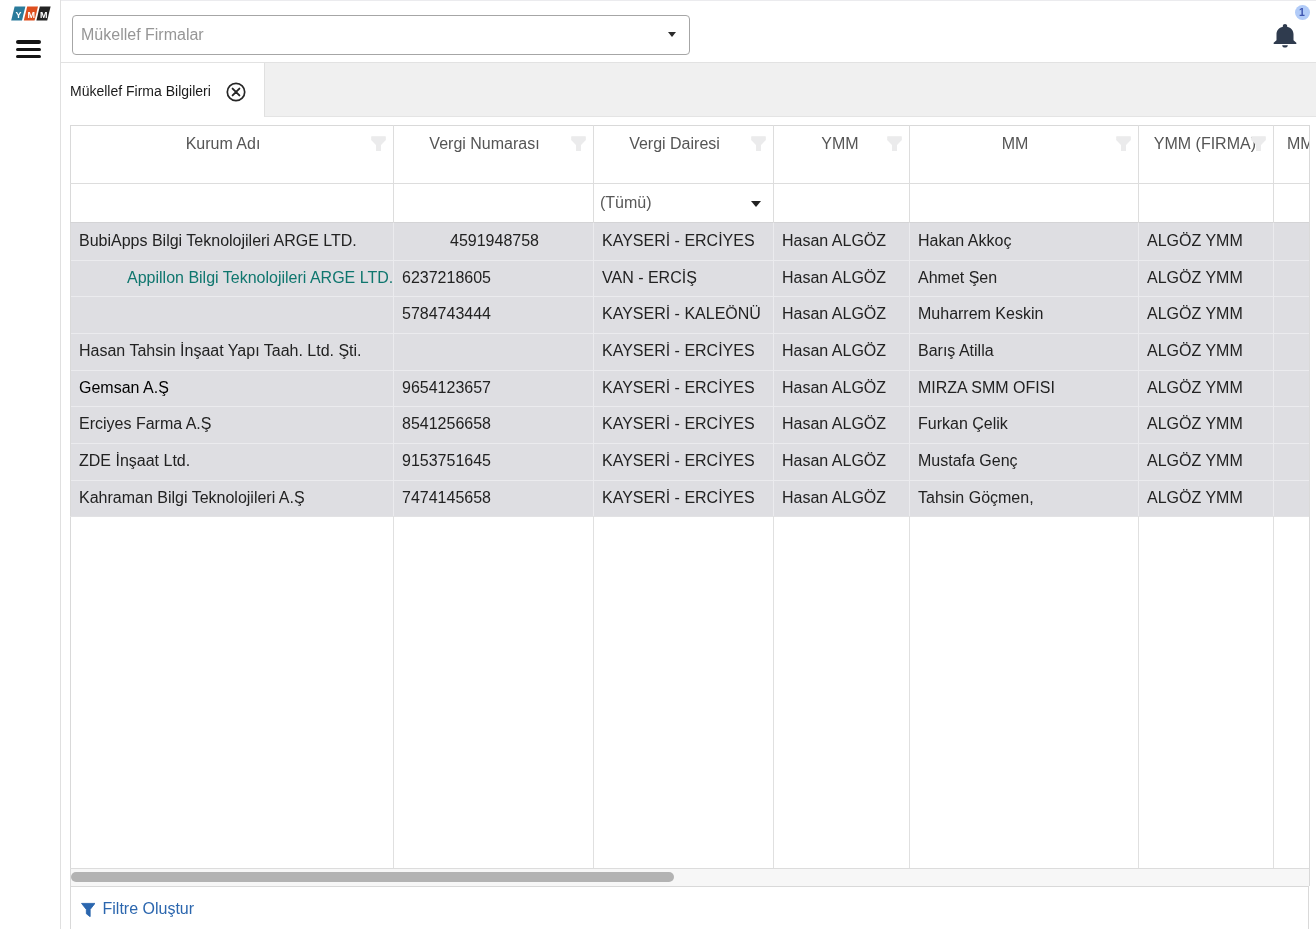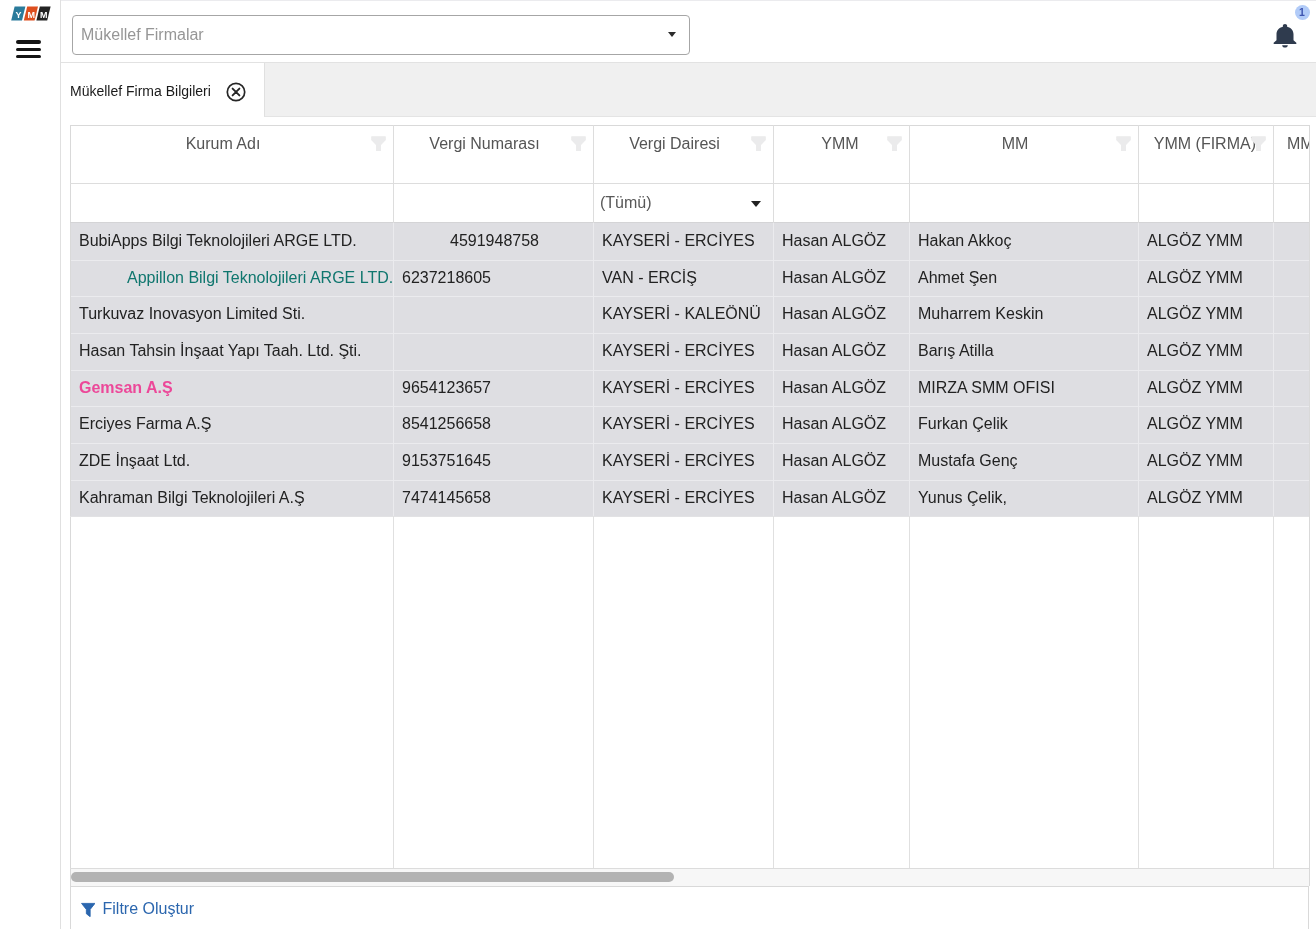--- a/index.html
+++ b/index.html
@@ -99,31 +99,31 @@
 <div class="abs" style="left:602px;top:223.0px;width:170px;height:36.66px;line-height:36.66px;font-size:16px;color:#222;white-space:nowrap;overflow:hidden;">KAYSERİ - ERCİYES</div>
 <div class="abs" style="left:782px;top:223.0px;width:126px;height:36.66px;line-height:36.66px;font-size:16px;color:#222;white-space:nowrap;overflow:hidden;">Hasan ALGÖZ</div>
 <div class="abs" style="left:918px;top:223.0px;width:219px;height:36.66px;line-height:36.66px;font-size:16px;color:#222;white-space:nowrap;overflow:hidden;">Hakan Akkoç</div>
 <div class="abs" style="left:1147px;top:223.0px;width:125px;height:36.66px;line-height:36.66px;font-size:16px;color:#222;white-space:nowrap;overflow:hidden;">ALGÖZ YMM</div>
 <div class="abs" style="left:79px;top:259.7px;width:313px;height:36.66px;line-height:36.66px;font-size:16px;color:#0f766e;white-space:nowrap;overflow:hidden;margin-left:48px;">Appillon Bilgi Teknolojileri ARGE LTD.</div>
 <div class="abs" style="left:402px;top:259.7px;width:190px;height:36.66px;line-height:36.66px;font-size:16px;color:#222;white-space:nowrap;overflow:hidden;">6237218605</div>
 <div class="abs" style="left:602px;top:259.7px;width:170px;height:36.66px;line-height:36.66px;font-size:16px;color:#222;white-space:nowrap;overflow:hidden;">VAN - ERCİŞ</div>
 <div class="abs" style="left:782px;top:259.7px;width:126px;height:36.66px;line-height:36.66px;font-size:16px;color:#222;white-space:nowrap;overflow:hidden;">Hasan ALGÖZ</div>
 <div class="abs" style="left:918px;top:259.7px;width:219px;height:36.66px;line-height:36.66px;font-size:16px;color:#222;white-space:nowrap;overflow:hidden;">Ahmet Şen</div>
 <div class="abs" style="left:1147px;top:259.7px;width:125px;height:36.66px;line-height:36.66px;font-size:16px;color:#222;white-space:nowrap;overflow:hidden;">ALGÖZ YMM</div>
-<div class="abs" style="left:79px;top:296.3px;width:313px;height:36.66px;line-height:36.66px;font-size:16px;color:#222;white-space:nowrap;overflow:hidden;">Turkuvaz Inovasyon Limited Sti.</div>
+<div class="abs" style="left:402px;top:296.3px;width:190px;height:36.66px;line-height:36.66px;font-size:16px;color:#222;white-space:nowrap;overflow:hidden;">5784743444</div>
 <div class="abs" style="left:602px;top:296.3px;width:170px;height:36.66px;line-height:36.66px;font-size:16px;color:#222;white-space:nowrap;overflow:hidden;">KAYSERİ - KALEÖNÜ</div>
 <div class="abs" style="left:782px;top:296.3px;width:126px;height:36.66px;line-height:36.66px;font-size:16px;color:#222;white-space:nowrap;overflow:hidden;">Hasan ALGÖZ</div>
 <div class="abs" style="left:918px;top:296.3px;width:219px;height:36.66px;line-height:36.66px;font-size:16px;color:#222;white-space:nowrap;overflow:hidden;">Muharrem Keskin</div>
 <div class="abs" style="left:1147px;top:296.3px;width:125px;height:36.66px;line-height:36.66px;font-size:16px;color:#222;white-space:nowrap;overflow:hidden;">ALGÖZ YMM</div>
 <div class="abs" style="left:79px;top:333.0px;width:313px;height:36.66px;line-height:36.66px;font-size:16px;color:#222;white-space:nowrap;overflow:hidden;">Hasan Tahsin İnşaat Yapı Taah. Ltd. Şti.</div>
 <div class="abs" style="left:602px;top:333.0px;width:170px;height:36.66px;line-height:36.66px;font-size:16px;color:#222;white-space:nowrap;overflow:hidden;">KAYSERİ - ERCİYES</div>
 <div class="abs" style="left:782px;top:333.0px;width:126px;height:36.66px;line-height:36.66px;font-size:16px;color:#222;white-space:nowrap;overflow:hidden;">Hasan ALGÖZ</div>
 <div class="abs" style="left:918px;top:333.0px;width:219px;height:36.66px;line-height:36.66px;font-size:16px;color:#222;white-space:nowrap;overflow:hidden;">Barış Atilla</div>
 <div class="abs" style="left:1147px;top:333.0px;width:125px;height:36.66px;line-height:36.66px;font-size:16px;color:#222;white-space:nowrap;overflow:hidden;">ALGÖZ YMM</div>
-<div class="abs" style="left:79px;top:369.6px;width:313px;height:36.66px;line-height:36.66px;font-size:16px;color:#ec4899;white-space:nowrap;overflow:hidden;font-weight:bold;">Gemsan A.Ş</div>
+<div class="abs" style="left:79px;top:369.6px;width:313px;height:36.66px;line-height:36.66px;font-size:16px;color:#000000;white-space:nowrap;overflow:hidden;">Gemsan A.Ş</div>
 <div class="abs" style="left:402px;top:369.6px;width:190px;height:36.66px;line-height:36.66px;font-size:16px;color:#222;white-space:nowrap;overflow:hidden;">9654123657</div>
 <div class="abs" style="left:602px;top:369.6px;width:170px;height:36.66px;line-height:36.66px;font-size:16px;color:#222;white-space:nowrap;overflow:hidden;">KAYSERİ - ERCİYES</div>
 <div class="abs" style="left:782px;top:369.6px;width:126px;height:36.66px;line-height:36.66px;font-size:16px;color:#222;white-space:nowrap;overflow:hidden;">Hasan ALGÖZ</div>
 <div class="abs" style="left:918px;top:369.6px;width:219px;height:36.66px;line-height:36.66px;font-size:16px;color:#222;white-space:nowrap;overflow:hidden;">MIRZA SMM OFISI</div>
 <div class="abs" style="left:1147px;top:369.6px;width:125px;height:36.66px;line-height:36.66px;font-size:16px;color:#222;white-space:nowrap;overflow:hidden;">ALGÖZ YMM</div>
 <div class="abs" style="left:79px;top:406.3px;width:313px;height:36.66px;line-height:36.66px;font-size:16px;color:#222;white-space:nowrap;overflow:hidden;">Erciyes Farma A.Ş</div>
 <div class="abs" style="left:402px;top:406.3px;width:190px;height:36.66px;line-height:36.66px;font-size:16px;color:#222;white-space:nowrap;overflow:hidden;">8541256658</div>
 <div class="abs" style="left:602px;top:406.3px;width:170px;height:36.66px;line-height:36.66px;font-size:16px;color:#222;white-space:nowrap;overflow:hidden;">KAYSERİ - ERCİYES</div>
 <div class="abs" style="left:782px;top:406.3px;width:126px;height:36.66px;line-height:36.66px;font-size:16px;color:#222;white-space:nowrap;overflow:hidden;">Hasan ALGÖZ</div>
 <div class="abs" style="left:918px;top:406.3px;width:219px;height:36.66px;line-height:36.66px;font-size:16px;color:#222;white-space:nowrap;overflow:hidden;">Furkan Çelik</div>
@@ -131,21 +131,21 @@
 <div class="abs" style="left:79px;top:443.0px;width:313px;height:36.66px;line-height:36.66px;font-size:16px;color:#222;white-space:nowrap;overflow:hidden;">ZDE İnşaat Ltd.</div>
 <div class="abs" style="left:402px;top:443.0px;width:190px;height:36.66px;line-height:36.66px;font-size:16px;color:#222;white-space:nowrap;overflow:hidden;">9153751645</div>
 <div class="abs" style="left:602px;top:443.0px;width:170px;height:36.66px;line-height:36.66px;font-size:16px;color:#222;white-space:nowrap;overflow:hidden;">KAYSERİ - ERCİYES</div>
 <div class="abs" style="left:782px;top:443.0px;width:126px;height:36.66px;line-height:36.66px;font-size:16px;color:#222;white-space:nowrap;overflow:hidden;">Hasan ALGÖZ</div>
 <div class="abs" style="left:918px;top:443.0px;width:219px;height:36.66px;line-height:36.66px;font-size:16px;color:#222;white-space:nowrap;overflow:hidden;">Mustafa Genç</div>
 <div class="abs" style="left:1147px;top:443.0px;width:125px;height:36.66px;line-height:36.66px;font-size:16px;color:#222;white-space:nowrap;overflow:hidden;">ALGÖZ YMM</div>
 <div class="abs" style="left:79px;top:479.6px;width:313px;height:36.66px;line-height:36.66px;font-size:16px;color:#222;white-space:nowrap;overflow:hidden;">Kahraman Bilgi Teknolojileri A.Ş</div>
 <div class="abs" style="left:402px;top:479.6px;width:190px;height:36.66px;line-height:36.66px;font-size:16px;color:#222;white-space:nowrap;overflow:hidden;">7474145658</div>
 <div class="abs" style="left:602px;top:479.6px;width:170px;height:36.66px;line-height:36.66px;font-size:16px;color:#222;white-space:nowrap;overflow:hidden;">KAYSERİ - ERCİYES</div>
 <div class="abs" style="left:782px;top:479.6px;width:126px;height:36.66px;line-height:36.66px;font-size:16px;color:#222;white-space:nowrap;overflow:hidden;">Hasan ALGÖZ</div>
-<div class="abs" style="left:918px;top:479.6px;width:219px;height:36.66px;line-height:36.66px;font-size:16px;color:#222;white-space:nowrap;overflow:hidden;">Yunus Çelik,</div>
+<div class="abs" style="left:918px;top:479.6px;width:219px;height:36.66px;line-height:36.66px;font-size:16px;color:#222;white-space:nowrap;overflow:hidden;">Tahsin Göçmen,</div>
 <div class="abs" style="left:1147px;top:479.6px;width:125px;height:36.66px;line-height:36.66px;font-size:16px;color:#222;white-space:nowrap;overflow:hidden;">ALGÖZ YMM</div>
 <div class="abs" style="left:70px;top:868px;width:1239px;height:1px;background:#dcdcdc;"></div>
 <div class="abs" style="left:71px;top:869px;width:1238px;height:17px;background:#f7f7f7;"></div>
 <div class="abs" style="left:71px;top:872px;width:603px;height:10px;border-radius:5px;background:#b3b3b3;"></div>
 <div class="abs" style="left:70px;top:886px;width:1239px;height:43px;background:#fff;border:1px solid #d9d9d9;border-bottom:none;"></div>
 <svg class="abs" style="left:80.5px;top:901.5px;" width="14.5" height="15.5" viewBox="0 0 13 13">
       <path d="M0.5 0.8 H12.5 L8.2 6.2 V12.7 L4.8 10.1 V6.2 Z" fill="#2b66ae" stroke="#2b66ae" stroke-width="0.8" stroke-linejoin="round"></path>
     </svg>
 <div class="abs" style="left:102.5px;top:898px;width:200px;height:22px;line-height:22px;font-size:16px;color:#2b66ae;">Filtre Oluştur</div>
 </div>

